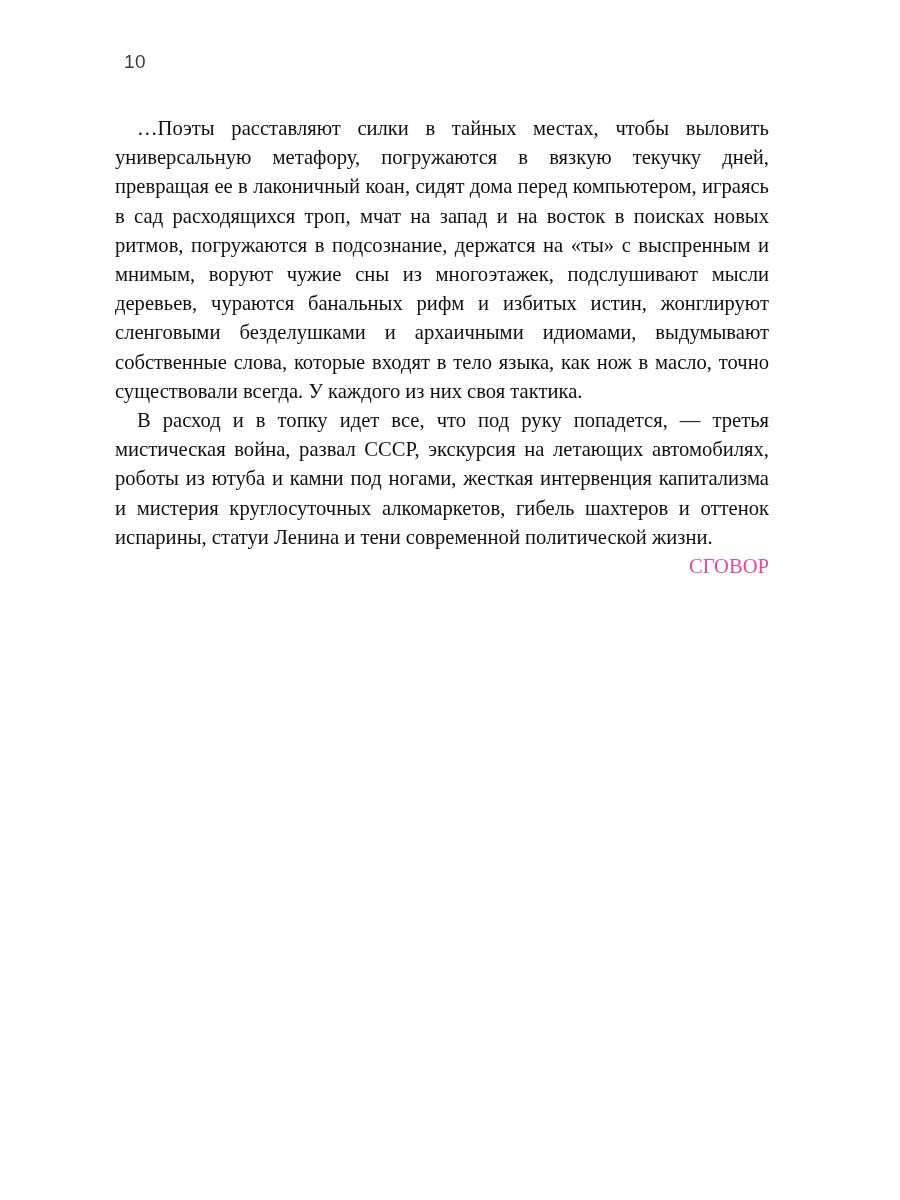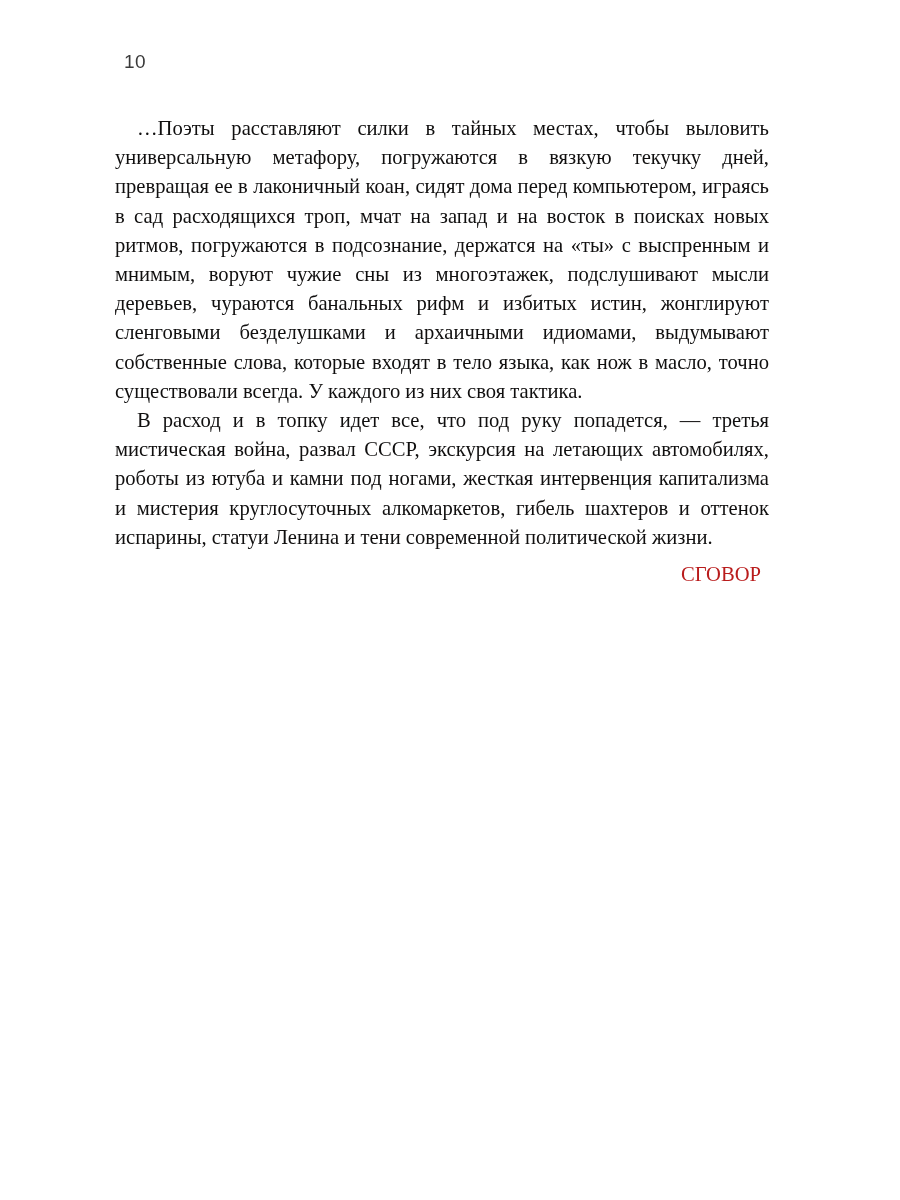--- a/index.html
+++ b/index.html
@@ -40,25 +40,25 @@
     text-align: justify;
     text-justify: inter-word;
     text-indent: 22px;
     hyphens: manual;
     -webkit-hyphens: manual;
   }
   .para:last-of-type {
     text-align: left;
   }
   .signature {
-    margin: 8px;
+    margin: 0;
     font-family: "Liberation Serif", "DejaVu Serif", serif;
     font-size: 20.6px;
     line-height: 29.2px;
-    color: #b91c1c;
+    color: #ec4899;
     text-align: right;
     text-indent: 0;
   }
 </style>
 </head>
 <body>
 
 <div class="page">
 
   <div class="folio">10</div>

